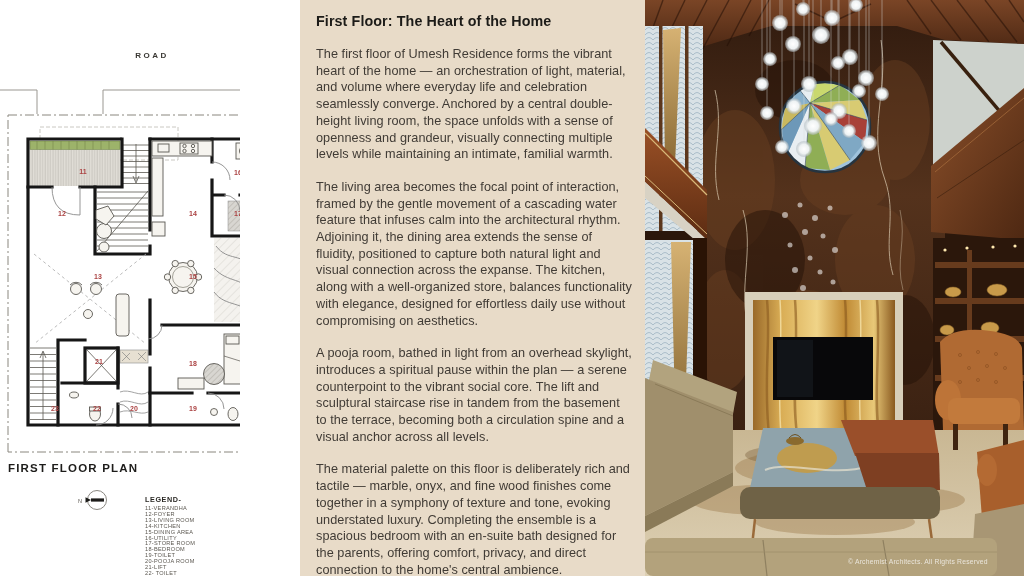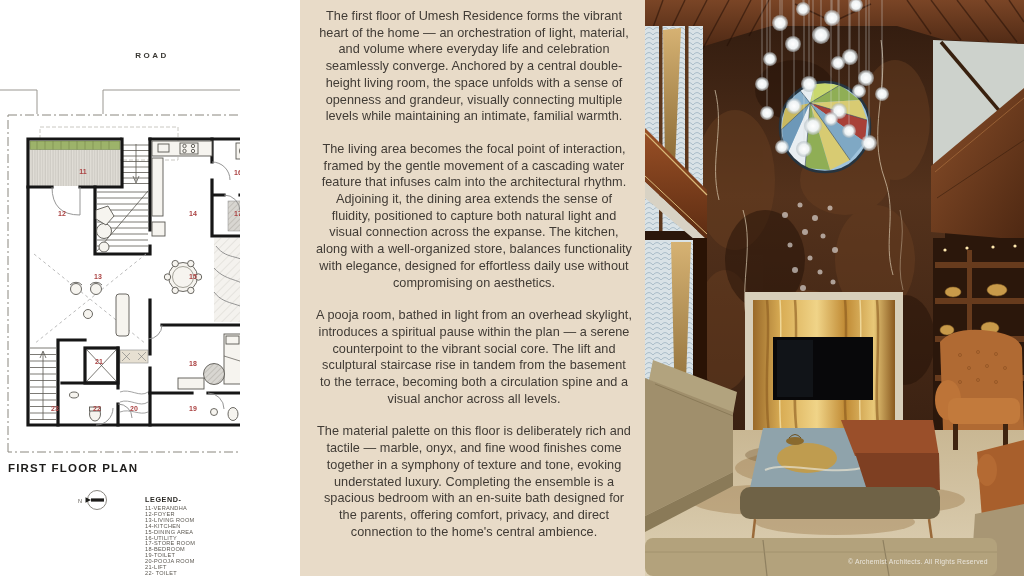--- a/index.html
+++ b/index.html
@@ -14,21 +14,21 @@
   .plan-heading{position:absolute;left:8px;top:462px;font-size:11.5px;font-weight:bold;
     letter-spacing:1.2px;color:#1d1c1a;text-align:center;}
   .legend{position:absolute;left:145px;top:481px;color:#5a564f;margin-top:14px;}
   .legend-title{font-size:7.2px;font-weight:bold;letter-spacing:.6px;color:#2a2824;margin-bottom:2px;}
   .legend-item{font-size:5.6px;line-height:5.9px;letter-spacing:.3px;}
   .compass{position:absolute;left:76px;top:486px;}
 
   
   .article{box-sizing:border-box;padding:8px 13px 0 16px;color:#403b35;}
   .article h1{font-size:14.3px;font-weight:bold;color:#1c1b18;margin:5px 0 17px 0;letter-spacing:.1px;}
-  .article p{font-size:12.7px;line-height:16.7px;margin:0 0 16px 0;letter-spacing:.05px;text-align:center;}
+  .article p{font-size:12.7px;line-height:16.7px;margin:0 0 16px 0;letter-spacing:.05px;}
 
   svg{display:block;}
   svg text{font-family:"Liberation Sans",sans-serif;}
   .roomnum{font-size:7px;font-weight:bold;fill:#ab4242;text-anchor:middle;}
   .road{font-size:8px;font-weight:bold;letter-spacing:2.5px;fill:#3a3833;text-anchor:middle;}
   .wm{font-size:6.8px;fill:rgba(255,255,255,.72);letter-spacing:.2px;}
 </style>
 </head>
 <body>
 
@@ -201,20 +201,21 @@
       <div class="legend-item">19-TOILET</div>
       <div class="legend-item">20-POOJA ROOM</div>
       <div class="legend-item">21-LIFT</div>
       <div class="legend-item">22- TOILET</div>
       <div class="legend-item">23-STAIRCASE</div>
     </div>
   </div>
 
   <div class="panel panel-text">
     <div class="article">
+      <h1>First Floor: The Heart of the Home</h1>
       <p>The first floor of Umesh Residence forms the vibrant heart of the home — an orchestration of light, material, and volume where everyday life and celebration seamlessly converge. Anchored by a central double-height living room, the space unfolds with a sense of openness and grandeur, visually connecting multiple levels while maintaining an intimate, familial warmth.</p>
       <p>The living area becomes the focal point of interaction, framed by the gentle movement of a cascading water feature that infuses calm into the architectural rhythm. Adjoining it, the dining area extends the sense of fluidity, positioned to capture both natural light and visual connection across the expanse. The kitchen, along with a well-organized store, balances functionality with elegance, designed for effortless daily use without compromising on aesthetics.</p>
       <p>A pooja room, bathed in light from an overhead skylight, introduces a spiritual pause within the plan — a serene counterpoint to the vibrant social core. The lift and sculptural staircase rise in tandem from the basement to the terrace, becoming both a circulation spine and a visual anchor across all levels.</p>
       <p>The material palette on this floor is deliberately rich and tactile — marble, onyx, and fine wood finishes come together in a symphony of texture and tone, evoking understated luxury. Completing the ensemble is a spacious bedroom with an en-suite bath designed for the parents, offering comfort, privacy, and direct connection to the home's central ambience.</p>
     </div>
   </div>
 
   <div class="panel panel-photo">
     <svg width="379" height="576" viewBox="0 0 379 576">
       <defs>

